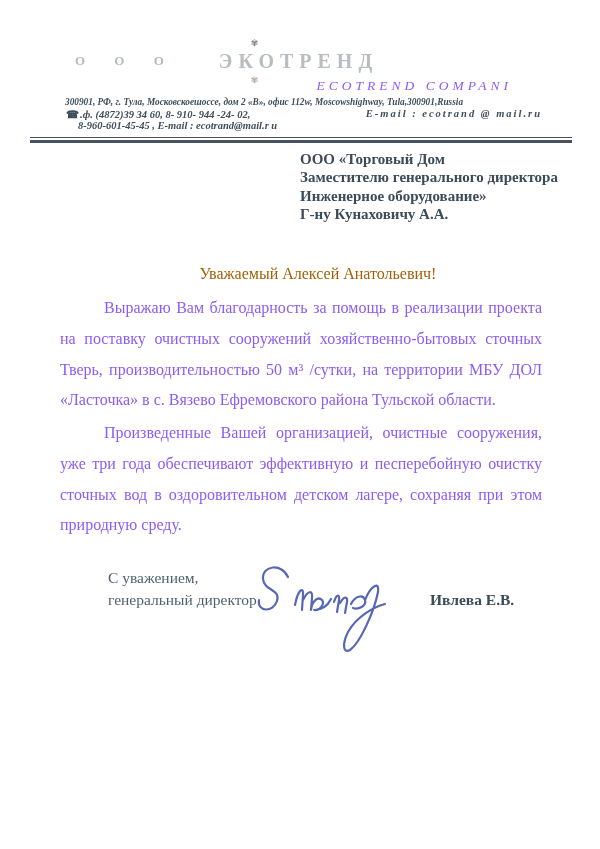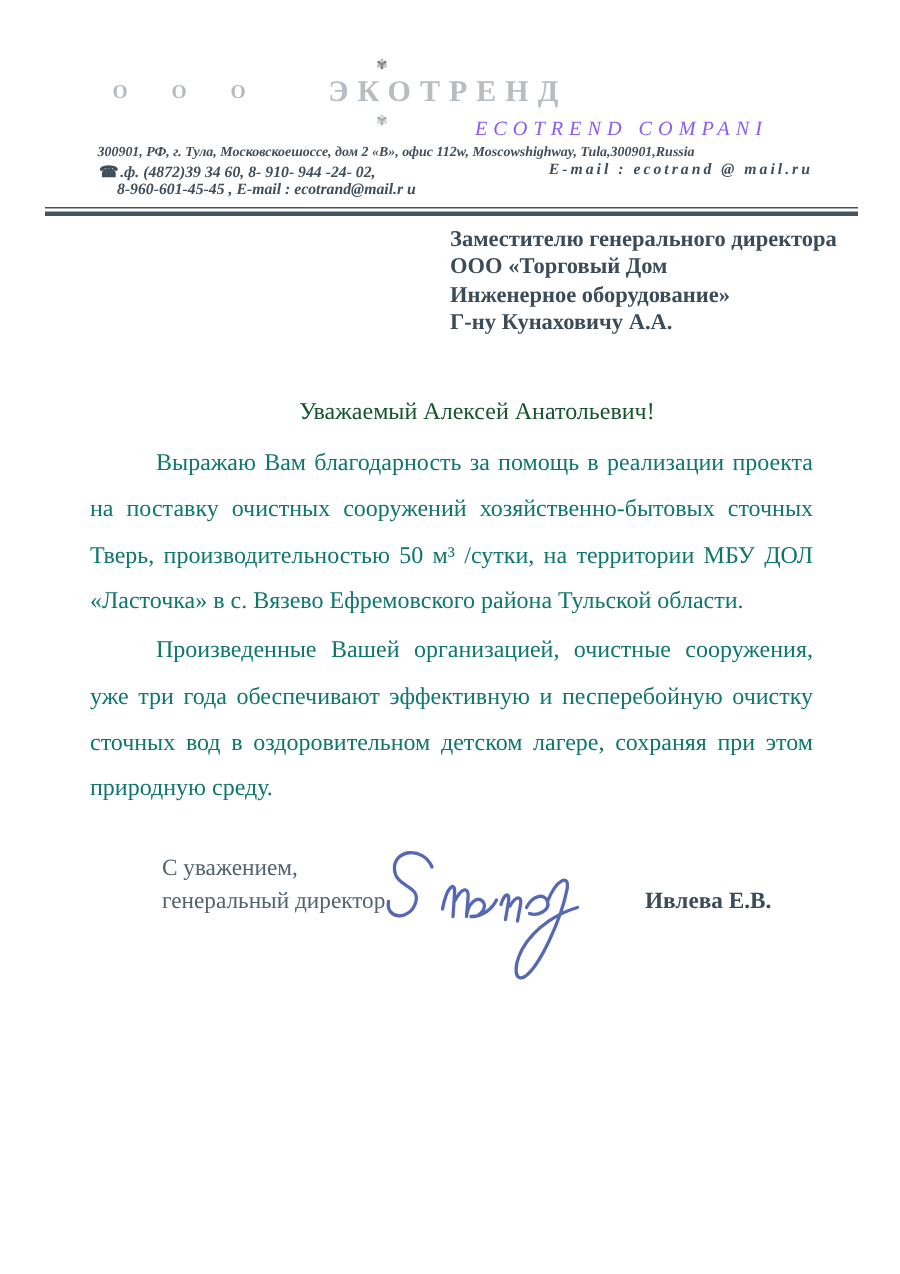--- a/index.html
+++ b/index.html
@@ -107,30 +107,30 @@
     font-size:15px;
     font-weight:bold;
     color:#3b4b58;
     line-height:1.22;
   }
   
   .greeting{
     margin-top:42px;
     text-align:center;
     font-size:16px;
-    color:#14532d;
+    color:#a16207;
     margin-left:36px;
   }
   .para{
     margin:10px 58px 0 60px;
     font-size:16px;
     line-height:1.92;
     text-align:justify;
     text-indent:44px;
-    color:#0f766e;
+    color:#8b5cf6;
   }
   .para + .para{margin-top:2px;}
   
   .closing{
     position:relative;
     margin:26px 0 0 108px;
     height:120px;
     font-size:15.5px;
     color:#51626f;
   }
@@ -180,22 +180,22 @@
       <span class="phones"><span class="phone-icon">☎</span><span>.ф. (4872)39 34 60,  8- 910- 944 -24- 02,</span></span>
       <span class="email-right">E-mail : ecotrand @ mail.ru</span>
     </div>
     <div class="contact-row2">8-960-601-45-45 , E-mail : ecotrand@mail.r u</div>
   </div>
 
   <div class="rule"></div>
 
   <div class="ref-row">
     <div class="recipient">
+      <div class="recipient-line">ООО «Торговый Дом</div>
       <div class="recipient-line">Заместителю генерального директора</div>
-      <div class="recipient-line">ООО «Торговый Дом</div>
       <div class="recipient-line">Инженерное оборудование»</div>
       <div class="recipient-line">Г-ну Кунаховичу А.А.</div>
     </div>
   </div>
 
   <div class="greeting">Уважаемый Алексей Анатольевич!</div>
   <p class="para">Выражаю Вам благодарность за помощь в реализации проекта на поставку очистных сооружений хозяйственно-бытовых сточных Тверь, производительностью 50 м³ /сутки, на территории МБУ ДОЛ «Ласточка» в с. Вязево Ефремовского района Тульской области.</p>
   <p class="para">Произведенные Вашей организацией, очистные сооружения, уже три года обеспечивают эффективную и песперебойную очистку сточных вод в оздоровительном детском лагере, сохраняя при этом природную среду.</p>
 
   <div class="closing">

